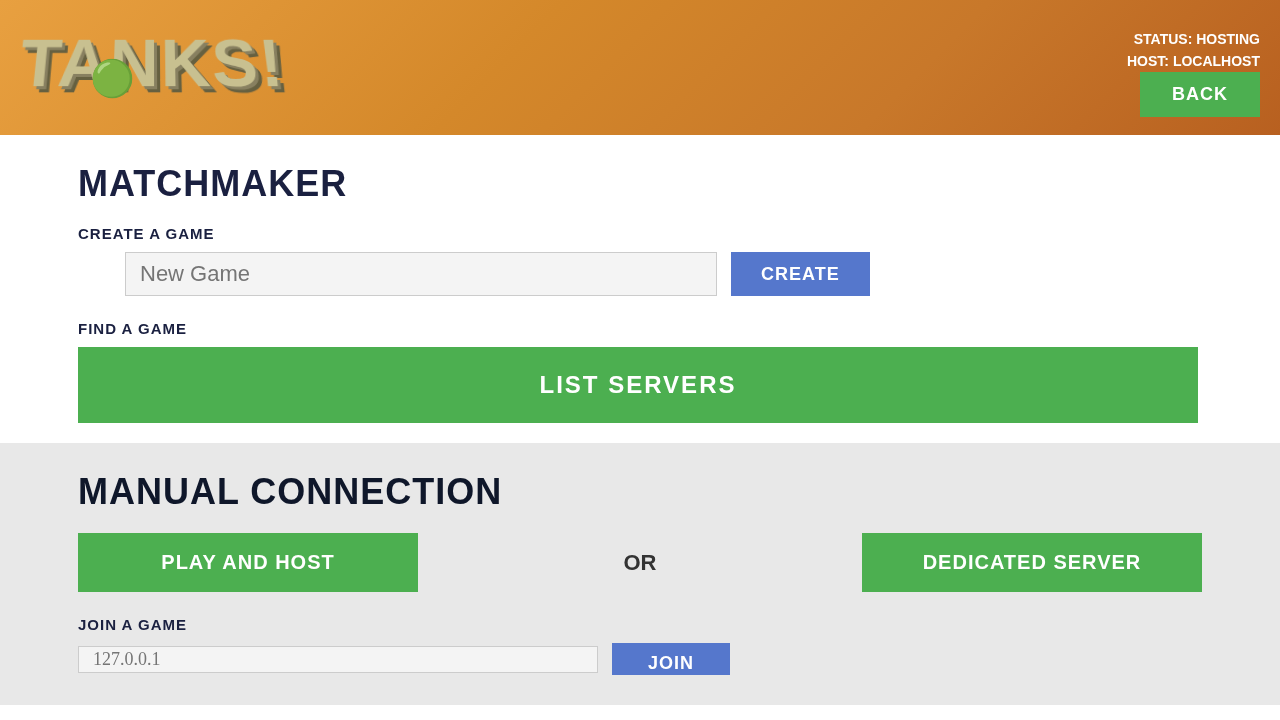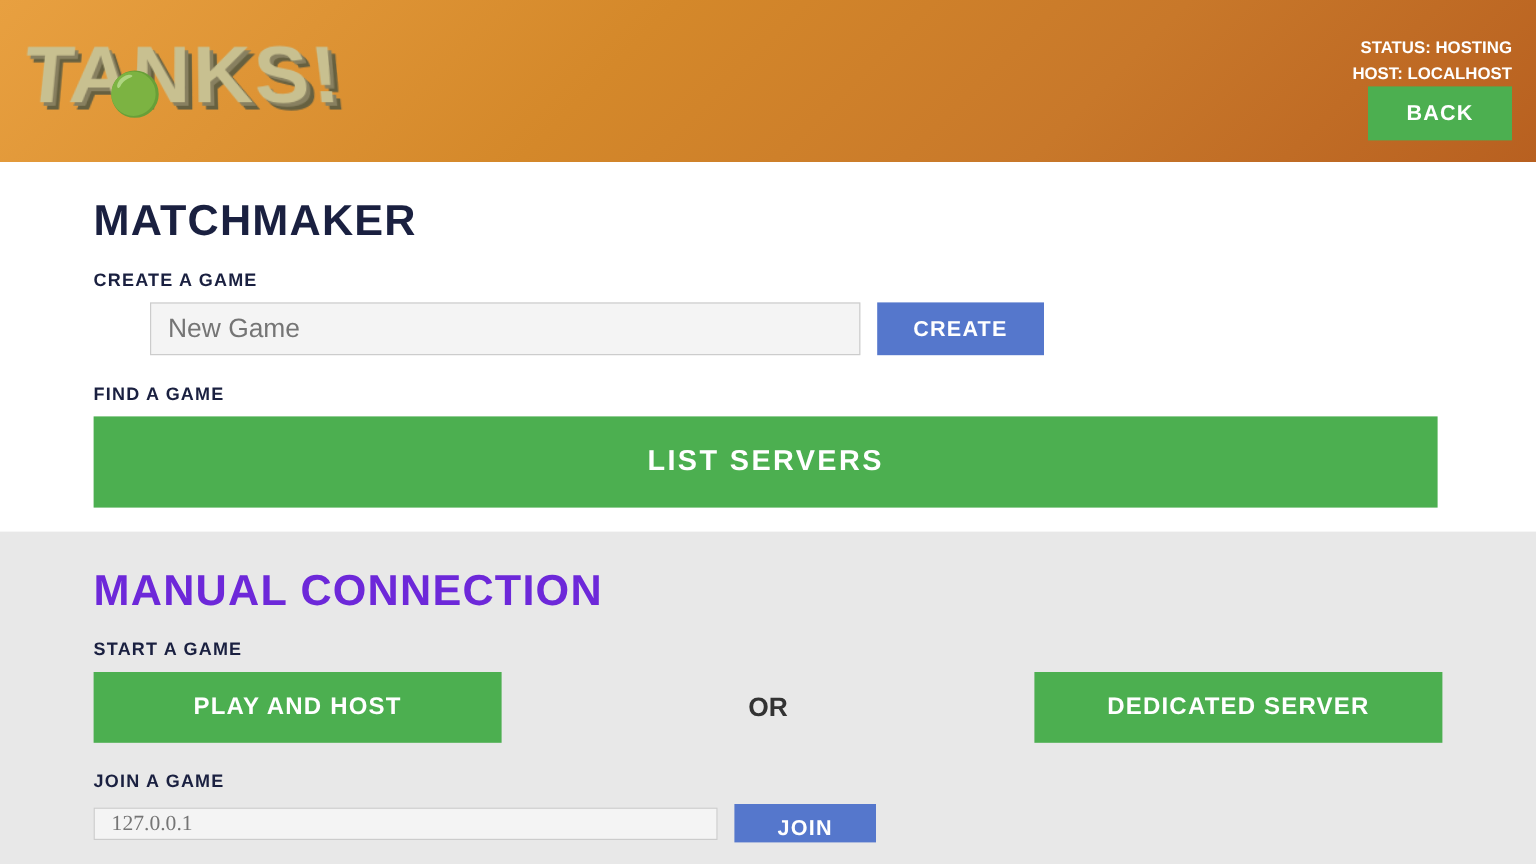--- a/index.html
+++ b/index.html
@@ -159,21 +159,21 @@
     
     .manual-section {
       background: #e8e8e8;
       padding: 28px 78px 30px 78px;
       margin-top: 0;
     }
 
     .manual-title {
       font-size: 36px;
       font-weight: 900;
-      color: #6d28d9;
+      color: #0f172a;
       font-family: Arial Black, sans-serif;
       text-transform: uppercase;
       letter-spacing: 1px;
       margin-bottom: 20px;
     }
 
     .start-row {
       display: flex;
       align-items: center;
       gap: 0;
@@ -277,21 +277,20 @@
   </div>
 
   <div class="find-title">FIND A GAME</div>
 
   <button class="list-servers-btn">LIST SERVERS</button>
 </div>
 
 <div class="manual-section">
   <div class="manual-title">MANUAL CONNECTION</div>
 
-  <div class="sub-title">START A GAME</div>
 
   <div class="start-row">
     <button class="play-host-btn">PLAY AND HOST</button>
     <span class="or-label">OR</span>
     <button class="dedicated-btn">DEDICATED SERVER</button>
   </div>
 
   <div class="sub-title">JOIN A GAME</div>
 
   <div class="join-row">

